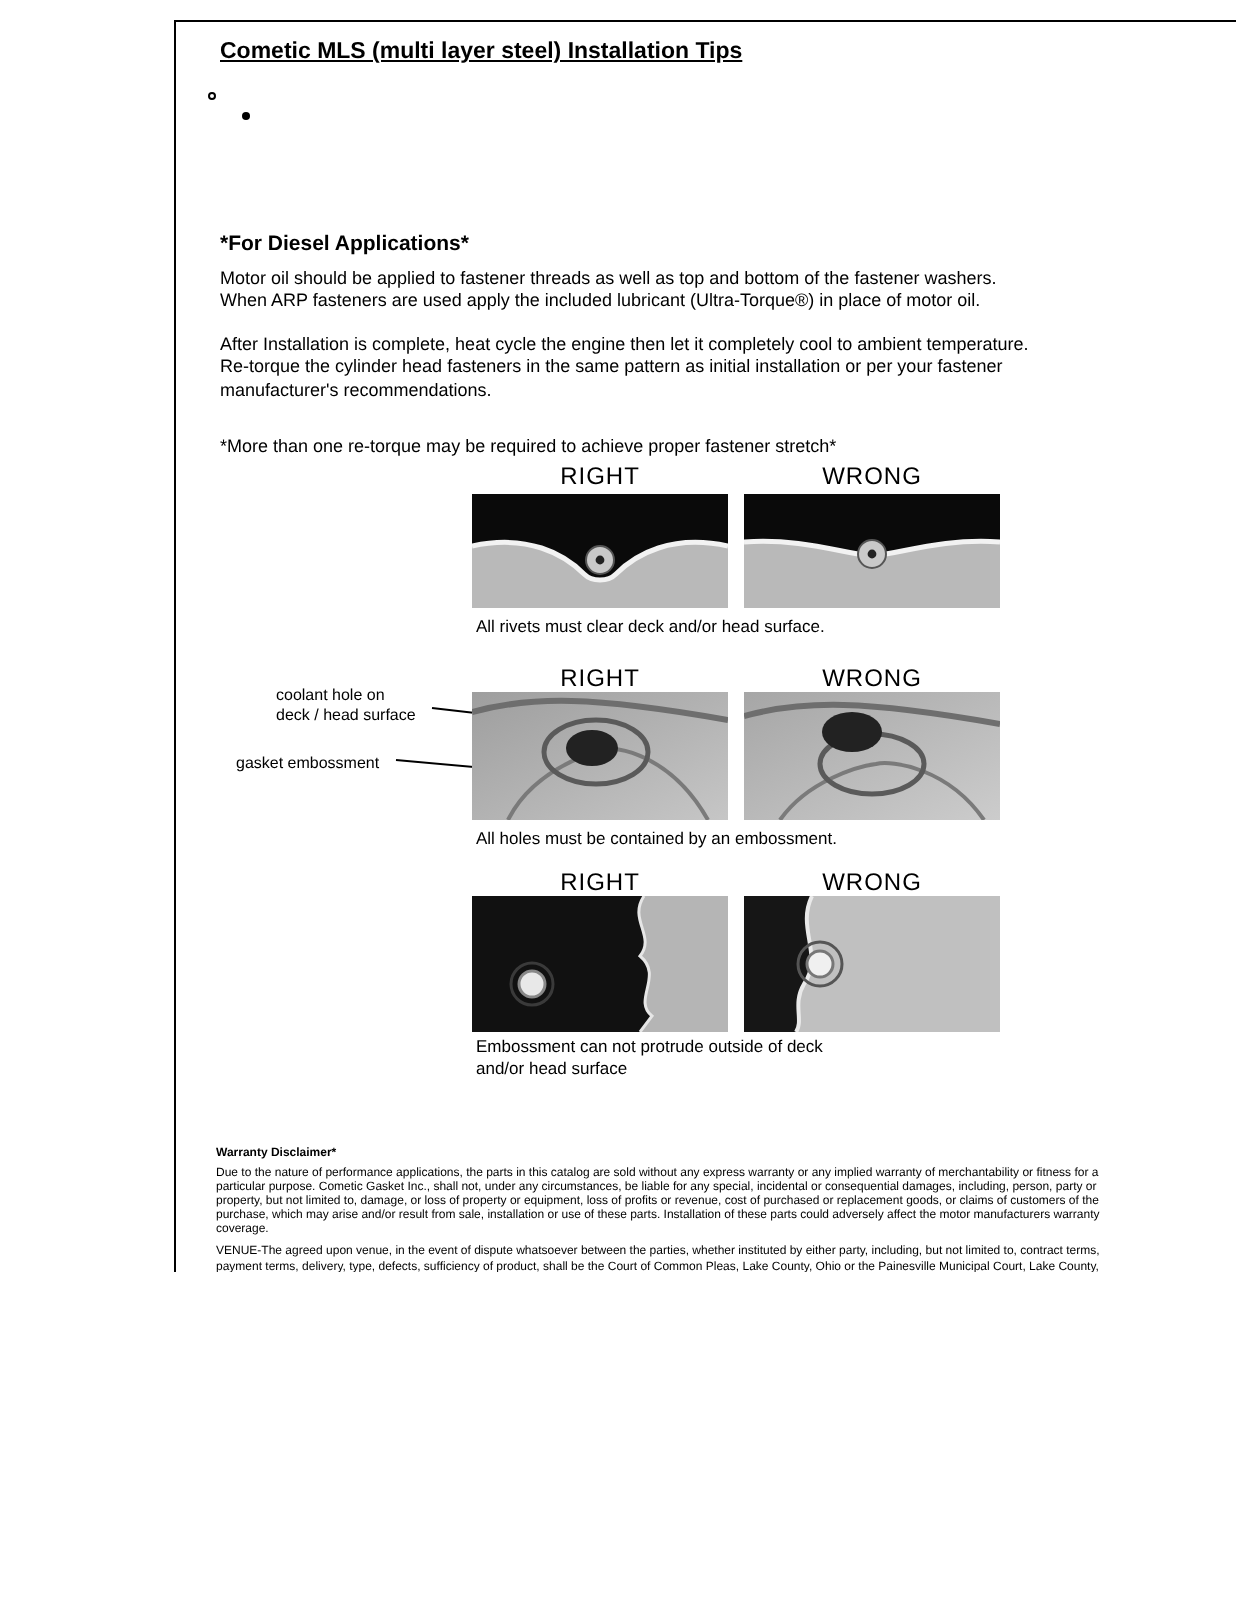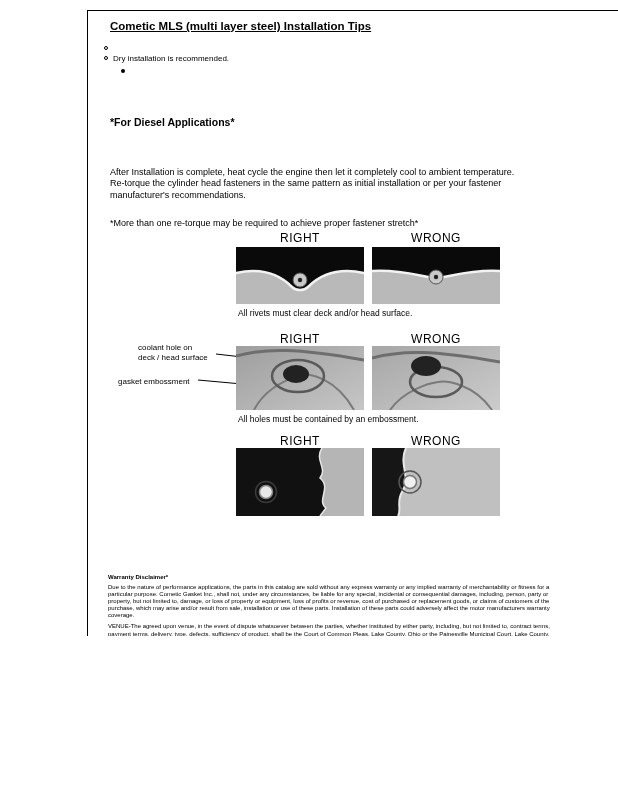--- a/index.html
+++ b/index.html
@@ -32,30 +32,27 @@
 
 <div id="page">
   <div class="frame"></div>
 
   <h1 class="title">Cometic MLS (multi layer steel) Installation Tips</h1>
 
   <div class="tips">
     <div class="li">
       <span class="bo"></span>
     </div>
-    <div class="li">
-      <span class="bo"></span>
-      <span>Dry installation is recommended.</span>
-    </div>
     <div class="li sub">
       <span class="bf"></span>
     </div>
   </div>
 
   <h2 class="diesel-h">*For Diesel Applications*</h2>
+  <p class="bodyp" style="top:134px;">Motor oil should be applied to fastener threads as well as top and bottom of the fastener washers. When ARP fasteners are used apply the included lubricant (Ultra-Torque®) in place of motor oil.</p>
   <p class="bodyp" style="top:167px;">After Installation is complete, heat cycle the engine then let it completely cool to ambient temperature. Re-torque the cylinder head fasteners in the same pattern as initial installation or per your fastener manufacturer's recommendations.</p>
   <p class="bodyp" style="top:218px;">*More than one re-torque may be required to achieve proper fastener stretch*</p>
 
   <div class="dlabel" style="left:236px; top:231px;">RIGHT</div>
   <div class="dlabel" style="left:372px; top:231px;">WRONG</div>
   <figure class="fig" style="left:236px; top:247px; height:57px;">
     <svg viewBox="0 0 128 57">
       <rect width="128" height="57" fill="#0a0a0a"></rect>
       <path d="M0,57 L0,26 C28,20 46,30 56,40 C60,44 68,44 72,40 C82,30 100,20 128,26 L128,57 Z" fill="#b9b9b9"></path>
       <path d="M0,26 C28,20 46,30 56,40 C60,44 68,44 72,40 C82,30 100,20 128,26" fill="none" stroke="#f2f2f2" stroke-width="2.5"></path>
@@ -128,20 +125,22 @@
   </figure>
   <figure class="fig" style="left:372px; top:448px; height:68px;">
     <svg viewBox="0 0 128 68">
       <rect width="128" height="68" fill="#c0c0c0"></rect>
       <path d="M0,0 L34,0 C26,16 40,30 30,44 C24,54 30,62 26,68 L0,68 Z" fill="#161616"></path>
       <path d="M34,0 C26,16 40,30 30,44 C24,54 30,62 26,68" fill="none" stroke="#e9e9e9" stroke-width="2"></path>
       <circle cx="38" cy="34" r="6.5" fill="#f0f0f0" stroke="#777" stroke-width="1.5"></circle>
       <circle cx="38" cy="34" r="11" fill="none" stroke="#555" stroke-width="1.5"></circle>
     </svg>
   </figure>
+  <div class="caption" style="left:238px; top:518px;">Embossment can not protrude outside of deck
+and/or head surface</div>
 
   <section class="legal">
     <h3>Warranty Disclaimer*</h3>
     <p>Due to the nature of performance applications, the parts in this catalog are sold without any express warranty or any implied warranty of merchantability or fitness for a particular purpose.  Cometic Gasket Inc., shall not, under any circumstances, be liable for any special, incidental or consequential damages, including, person, party or property, but not limited to, damage, or loss of property or equipment, loss of profits or revenue, cost of purchased or replacement goods, or claims of customers of the purchase, which may arise and/or result from sale, installation or use of these parts.  Installation of these parts could adversely affect the motor manufacturers warranty coverage.</p>
     <p>VENUE-The agreed upon venue, in the event of dispute whatsoever between the parties, whether instituted by either party, including, but not limited to, contract terms, payment terms, delivery, type, defects, sufficiency of product, shall be the Court of Common Pleas, Lake County, Ohio or the Painesville Municipal Court, Lake County, Ohio, depending on the amount in controversy.
 This agreement shall be governed by and construed under the laws of the State of Ohio.</p>
     <p>All prices and terms are subject to change without notice.</p>
     <p>Terms COD- Secured with a completed dealer/jobber application on File, COD-Company check with a current credit card number on file.  Open accounts may be established by well rated firms.  A credit application is available upon request.  Open accounts are due payable Net 30 days from date of invoice.  No statement will be sent.  If an account becomes 60 or more days past due, it is subject to being placed on credit hold.  No orders will be shipped or new orders accepted until past due balance is paid.  If an account becomes 90 or more days past due, it is subject to being placed for collections.  All costs of collection are the responsibility of the customer, including attorney fees, court costs, and other expenses of litigation.</p>
     <p>Returns- Authorized (RGA) must be obtained in advance on all returns.  A packing slip or invoice number must accompany the merchandise.  No returns after 30 days from invoice date.  All returns are subject to a 25% restocking charge.  All custom designed and custom manufactured gaskets are non-returnable.</p>
     <p>Only catalog parts are returnable.

